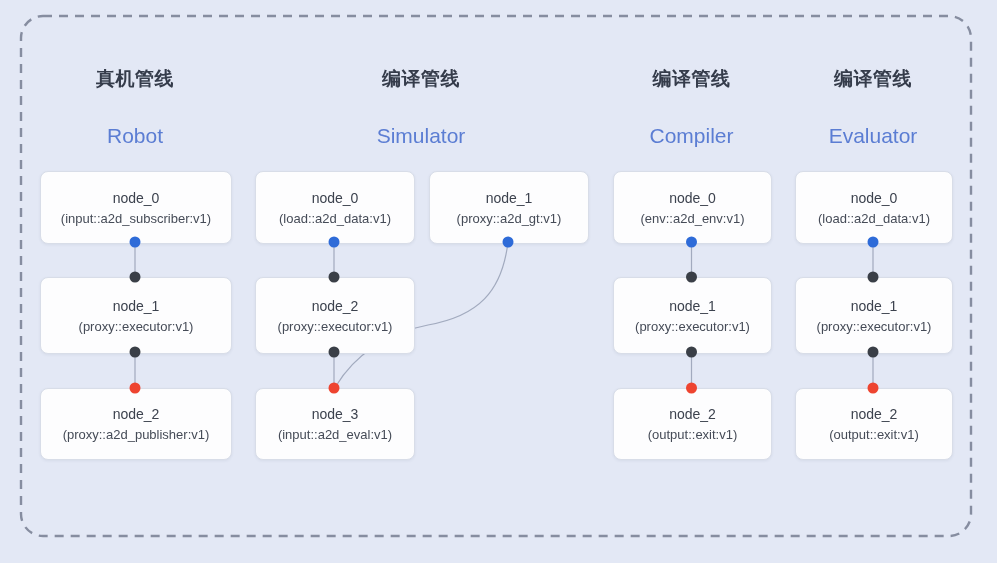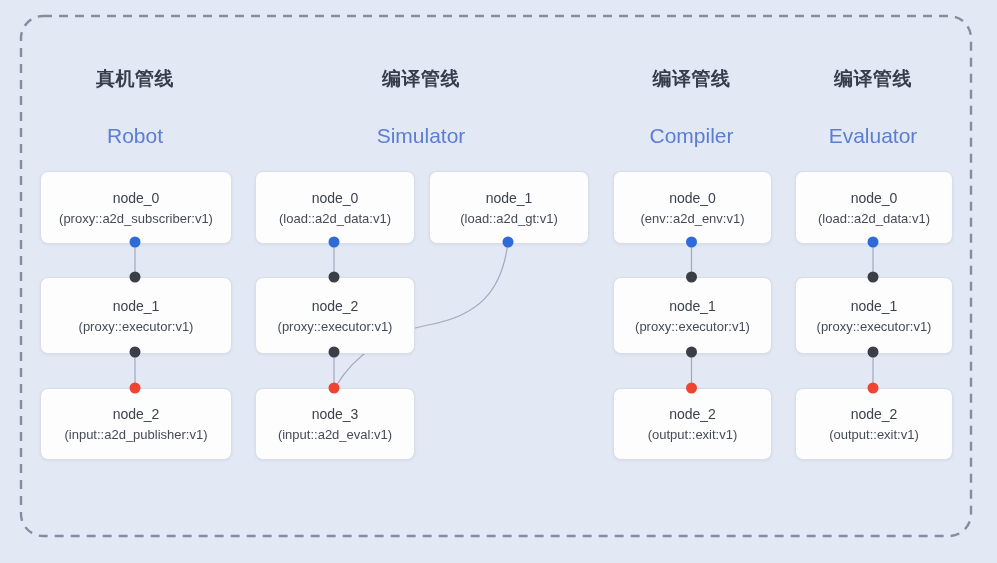--- a/index.html
+++ b/index.html
@@ -92,38 +92,38 @@
   <div class="pipe-header h-sim row-zh">编译管线</div>
   <div class="pipe-header h-comp row-zh">编译管线</div>
 
   <div class="pipe-sub h-robot row-en">Robot</div>
   <div class="pipe-sub h-eval row-en">Simulator</div>
   <div class="pipe-sub h-sim row-en">Compiler</div>
   <div class="pipe-sub h-comp row-en">Evaluator</div>
 
   <div class="node c-robot r1">
     <div class="node-name">node_0</div>
-    <div class="node-type">(proxy::a2d_subscriber:v1)</div>
+    <div class="node-type">(input::a2d_subscriber:v1)</div>
   </div>
   <div class="node c-robot r2">
     <div class="node-name">node_1</div>
     <div class="node-type">(proxy::executor:v1)</div>
   </div>
   <div class="node c-robot r3">
     <div class="node-name">node_2</div>
-    <div class="node-type">(input::a2d_publisher:v1)</div>
+    <div class="node-type">(proxy::a2d_publisher:v1)</div>
   </div>
 
   <div class="node c-evalA r1">
     <div class="node-name">node_0</div>
     <div class="node-type">(load::a2d_data:v1)</div>
   </div>
   <div class="node c-evalB r1">
     <div class="node-name">node_1</div>
-    <div class="node-type">(load::a2d_gt:v1)</div>
+    <div class="node-type">(proxy::a2d_gt:v1)</div>
   </div>
   <div class="node c-evalA r2">
     <div class="node-name">node_2</div>
     <div class="node-type">(proxy::executor:v1)</div>
   </div>
   <div class="node c-evalA r3">
     <div class="node-name">node_3</div>
     <div class="node-type">(input::a2d_eval:v1)</div>
   </div>
 

